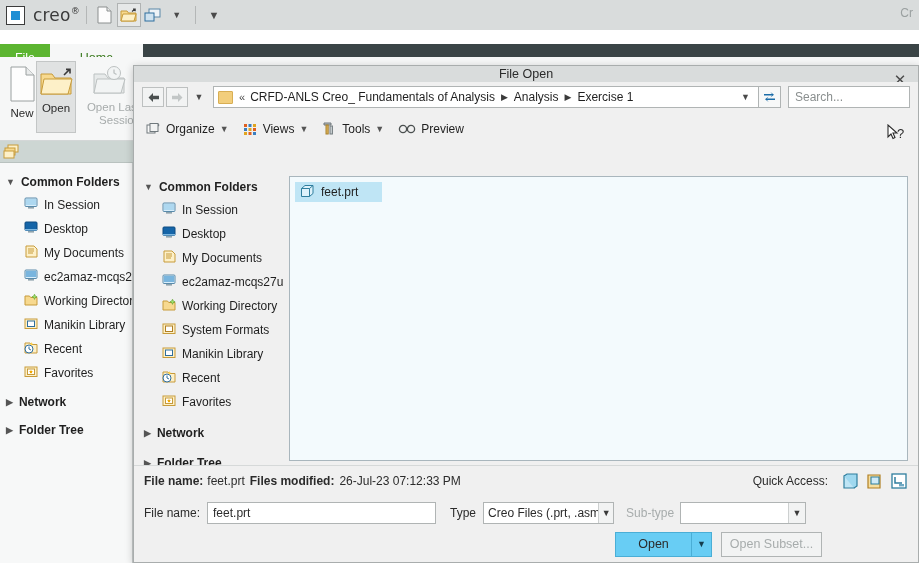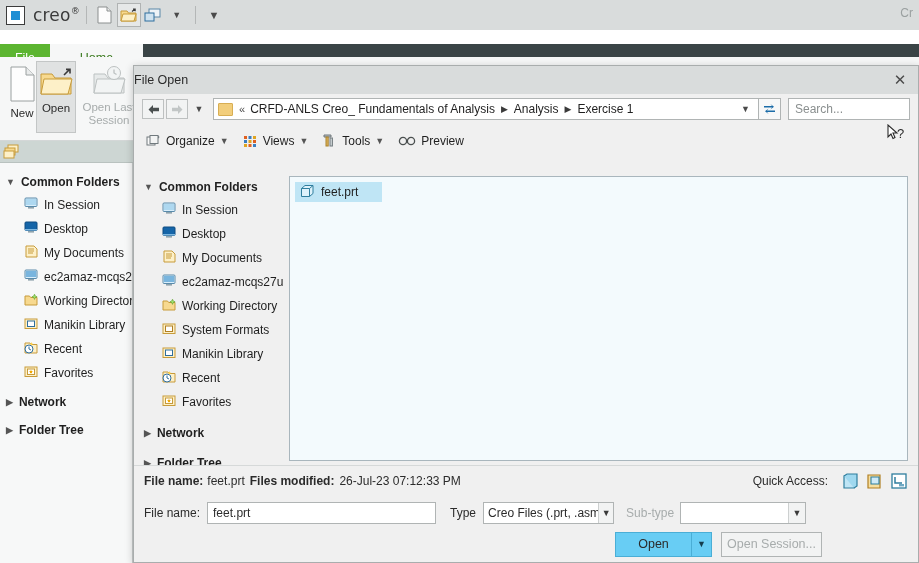--- a/index.html
+++ b/index.html
@@ -68,21 +68,21 @@
     position: absolute; left: 0; top: 57px; width: 919px; height: 84px;
     background: #f6f7f7; border-bottom: 1px solid #d4d7d7;
   }
   .rib-btn {
     position: absolute; top: 4px; width: 40px; height: 72px;
     display: flex; flex-direction: column; align-items: center;
     justify-content: flex-start; font-size: 11.5px; color: #2b2b2b;
     padding-top: 4px;
   }
   .rib-btn.wide { width: 62px; }
-  .rib-btn .lbl { margin-top: 4px; text-align: center; line-height: 13px; }
+  .rib-btn .lbl { margin-top: 4px; text-align: right; line-height: 13px; }
   .rib-btn.selected { background: #e0e2e2; border: 1px solid #c3c6c6; }
   .rib-btn.disabled { color: #a7acac; }
 
   .ribbon-partial-text {
     position: absolute; left: 126px; top: 117px; font-size: 12px; color: #555;
   }
 
   
   .nav-toolbar {
     position: absolute; left: 0; top: 141px; width: 133px; height: 22px;
@@ -106,22 +106,22 @@
   }
   .nav-item .ic { margin-right: 6px; flex: 0 0 auto; }
 
   
   #dialog {
     position: absolute; left: 133px; top: 65px; width: 786px; height: 498px;
     background: #f0f0f0; border: 1px solid #a9adad;
     box-shadow: 0 2px 8px rgba(0,0,0,.22);
   }
   .dlg-title {
-    position: relative; height: 28px; background: #d9dcdc;
-    display: flex; align-items: center; justify-content: flex-start;
+    position: relative; height: 16px; background: #d9dcdc;
+    display: flex; align-items: center; justify-content: center;
     font-size: 12.5px; color: #2b2b2b;
   }
   .dlg-close {
     position: absolute; right: 8px; top: 4px; width: 20px; height: 20px;
     display: flex; align-items: center; justify-content: center;
     font-size: 15px; color: #4a4a4a; cursor: pointer;
   }
 
   .dlg-addrbar {
     position: relative; height: 30px; background: #f0f0f0;
@@ -698,15 +698,15 @@
       <span class="arrow">▼</span>
     </span>
   </div>
 
   <div class="dlg-btn-row">
     <span class="btnrow-spacer"></span>
     <span class="btn btn-open">Open</span>
     <span class="btn-open-arrow">
       <span>▼</span>
     </span>
-    <span class="btn btn-subset">Open Session...</span>
+    <span class="btn btn-subset">Open Subset...</span>
   </div>
 </div>
 
 </body></html>

